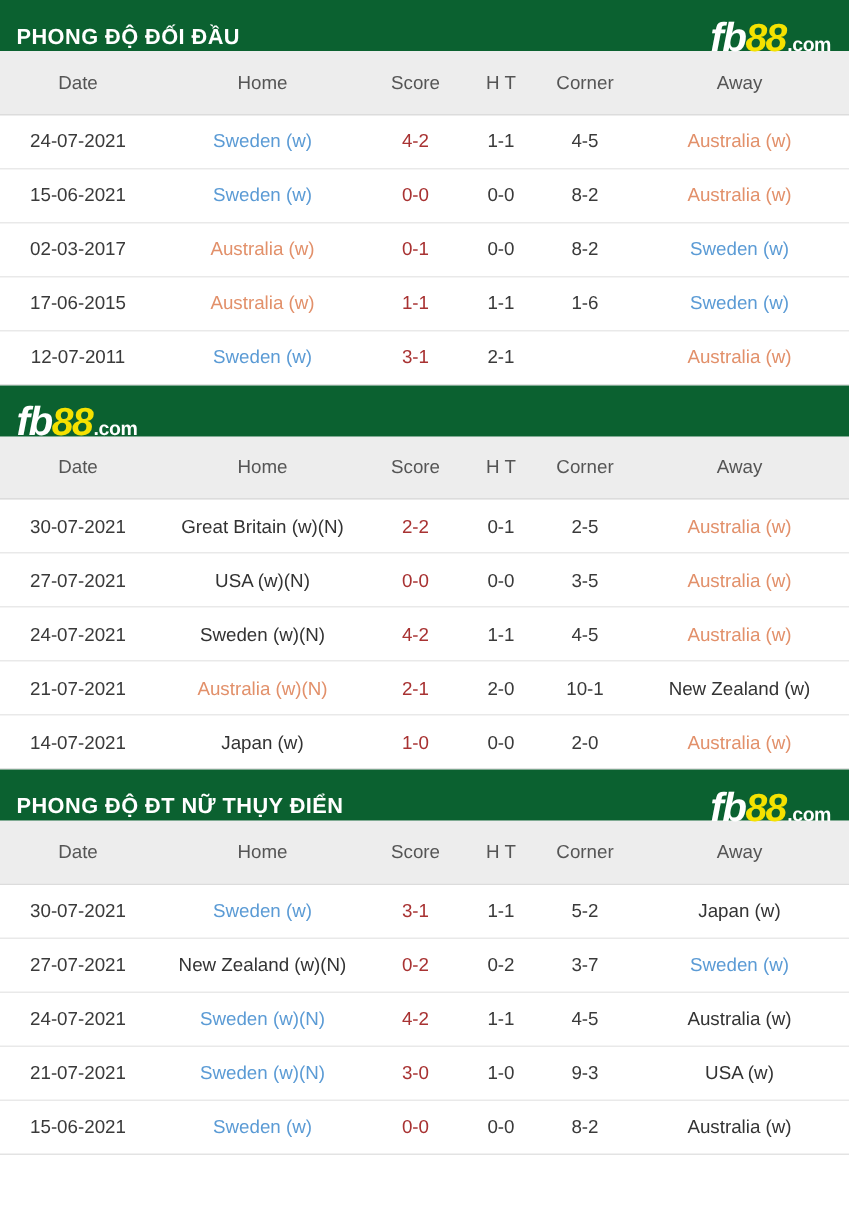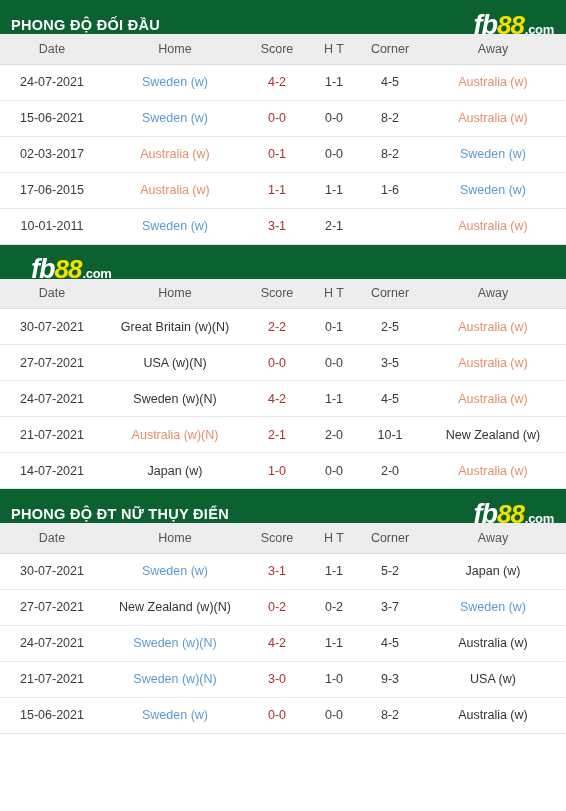--- a/index.html
+++ b/index.html
@@ -42,21 +42,20 @@
     font-style: italic;
     font-weight: bold;
     line-height: 1;
     white-space: nowrap;
     padding-right: 4px;
   }
   .brand-fb {
     color: #ffffff;
     font-size: 27px;
     letter-spacing: -1px;
-    margin-left: 20px;
   }
   .brand-88 {
     color: #f5e100;
     font-size: 26px;
     letter-spacing: -1px;
   }
   .brand-com {
     color: #ffffff;
     font-size: 13px;
     font-style: normal;
@@ -69,21 +68,21 @@
   table.match-table {
     width: 100%;
     border-collapse: collapse;
     table-layout: fixed;
   }
   table.match-table thead th {
     background: #ededed;
     color: #555555;
     font-size: 12.5px;
     font-weight: normal;
-    height: 30px;
+    height: 42px;
     padding: 0;
     text-align: center;
     border-bottom: 1px solid #dcdcdc;
   }
   table.match-table tbody td {
     height: 36px;
     padding: 0 2px;
     font-size: 12.5px;
     text-align: center;
     border-bottom: 1px solid #e9e9e9;
@@ -159,21 +158,21 @@
           </tr>
           <tr>
             <td class="col-date c-default">17-06-2015</td>
             <td class="col-home c-orange">Australia (w)</td>
             <td class="col-score c-score">1-1</td>
             <td class="col-ht c-default">1-1</td>
             <td class="col-corner c-default">1-6</td>
             <td class="col-away c-blue">Sweden (w)</td>
           </tr>
           <tr>
-            <td class="col-date c-default">10-01-2011</td>
+            <td class="col-date c-default">12-07-2011</td>
             <td class="col-home c-blue">Sweden (w)</td>
             <td class="col-score c-score">3-1</td>
             <td class="col-ht c-default">2-1</td>
             <td class="col-corner c-default"></td>
             <td class="col-away c-orange">Australia (w)</td>
           </tr>
         </tbody>
       </table>
     </div>
     <div class="panel">

